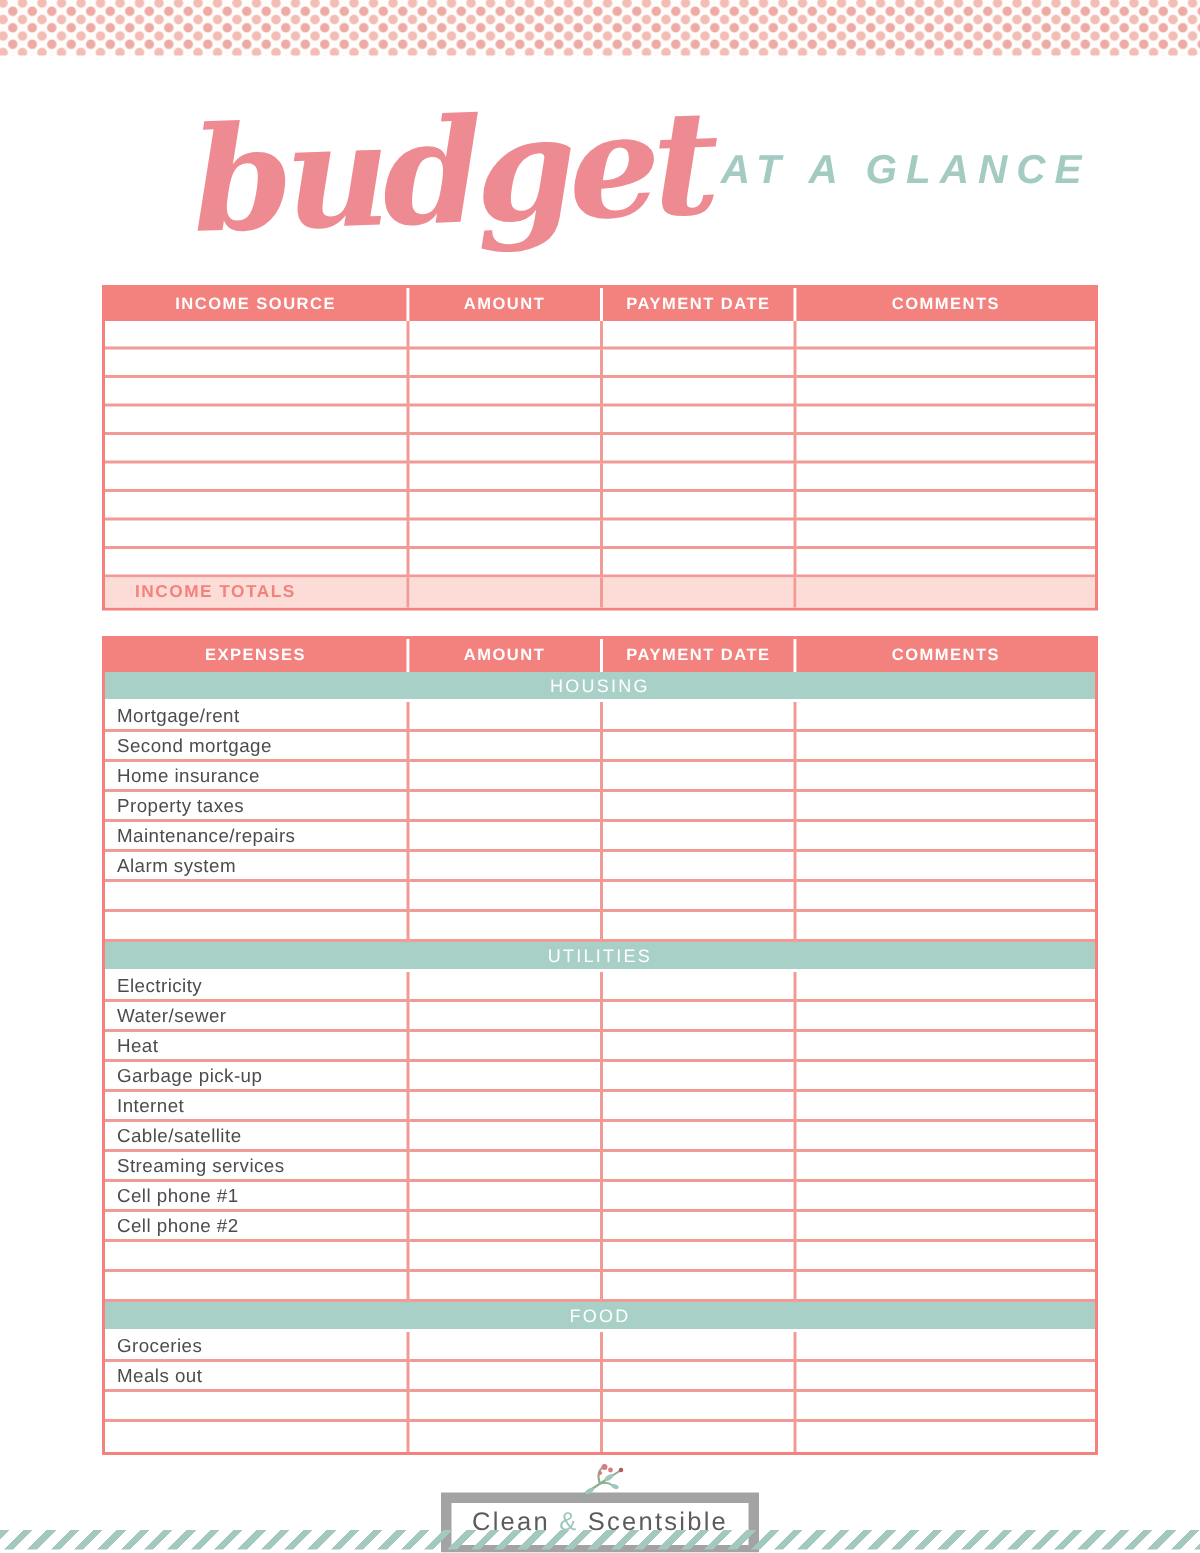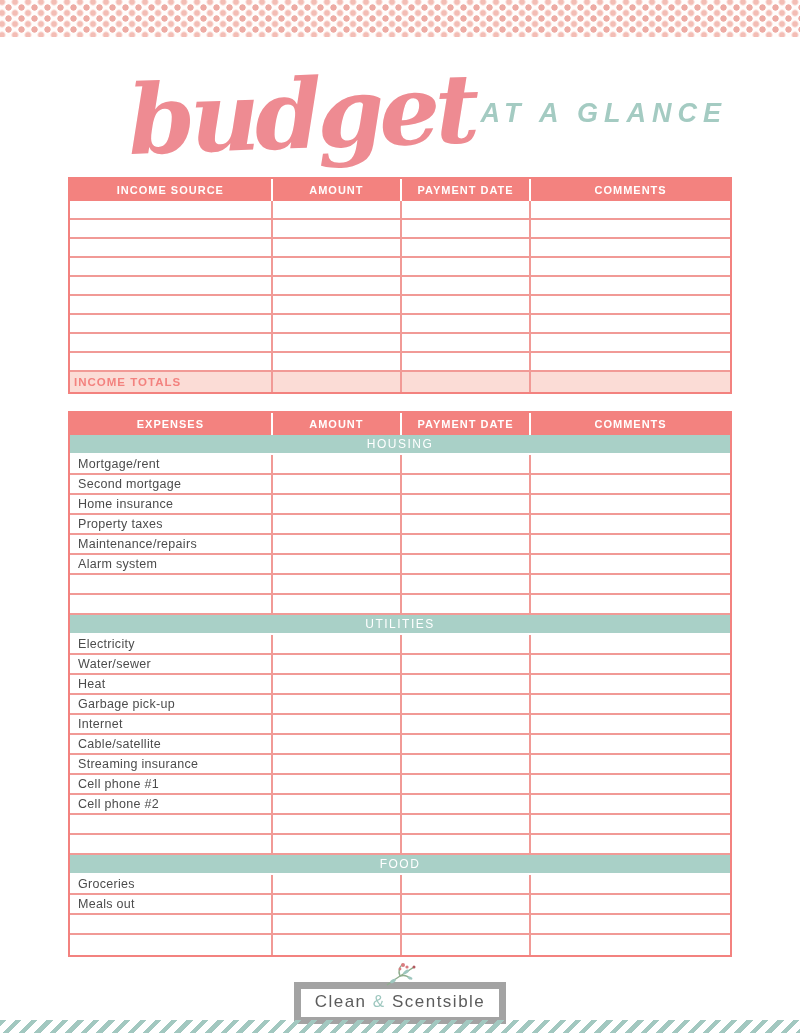--- a/index.html
+++ b/index.html
@@ -56,20 +56,21 @@
     white-space: nowrap;
     font-style: italic;
   }
 
   
   .budget-table {
     width: 664px;
     margin-left: 68px;
     border: 2px solid #f3827f;
     background: #ffffff;
+    margin-top: 13px;
   }
   .t-row { display: grid; grid-template-columns: 204fr 130fr 130fr 200fr; }
   .t-row .cell {
     border-right: 2px solid #f19a96;
     border-bottom: 2px solid #f19a96;
     overflow: hidden;
     white-space: nowrap;
   }
   .t-row .cell:last-child { border-right: none; }
   .t-row:last-child .cell { border-bottom: none; }
@@ -91,21 +92,21 @@
   .totals-row .cell {
     background: #fbdcd6;
     height: 20px;
     border-bottom: none;
     display: flex; align-items: center;
   }
   .totals-label {
     color: #f3827f;
     font-size: 11.5px;
     letter-spacing: 1px;
-    padding-left: 4px;
+    padding-left: 20px;
     font-weight: bold;
   }
 
   .expense-table { margin-top: 17px; }
   .section-band {
     height: 20px;
     background: #a9d0c7;
     border-bottom: 2px solid #ffffff;
     display: flex; align-items: center; justify-content: center;
     color: #ffffff;
@@ -349,21 +350,21 @@
       <div class="t-row expense-row">
         <div class="cell">
           <span class="item-label">Cable/satellite</span>
         </div>
         <div class="cell"></div>
         <div class="cell"></div>
         <div class="cell"></div>
       </div>
       <div class="t-row expense-row">
         <div class="cell">
-          <span class="item-label">Streaming insurance</span>
+          <span class="item-label">Streaming services</span>
         </div>
         <div class="cell"></div>
         <div class="cell"></div>
         <div class="cell"></div>
       </div>
       <div class="t-row expense-row">
         <div class="cell">
           <span class="item-label">Cell phone #1</span>
         </div>
         <div class="cell"></div>

